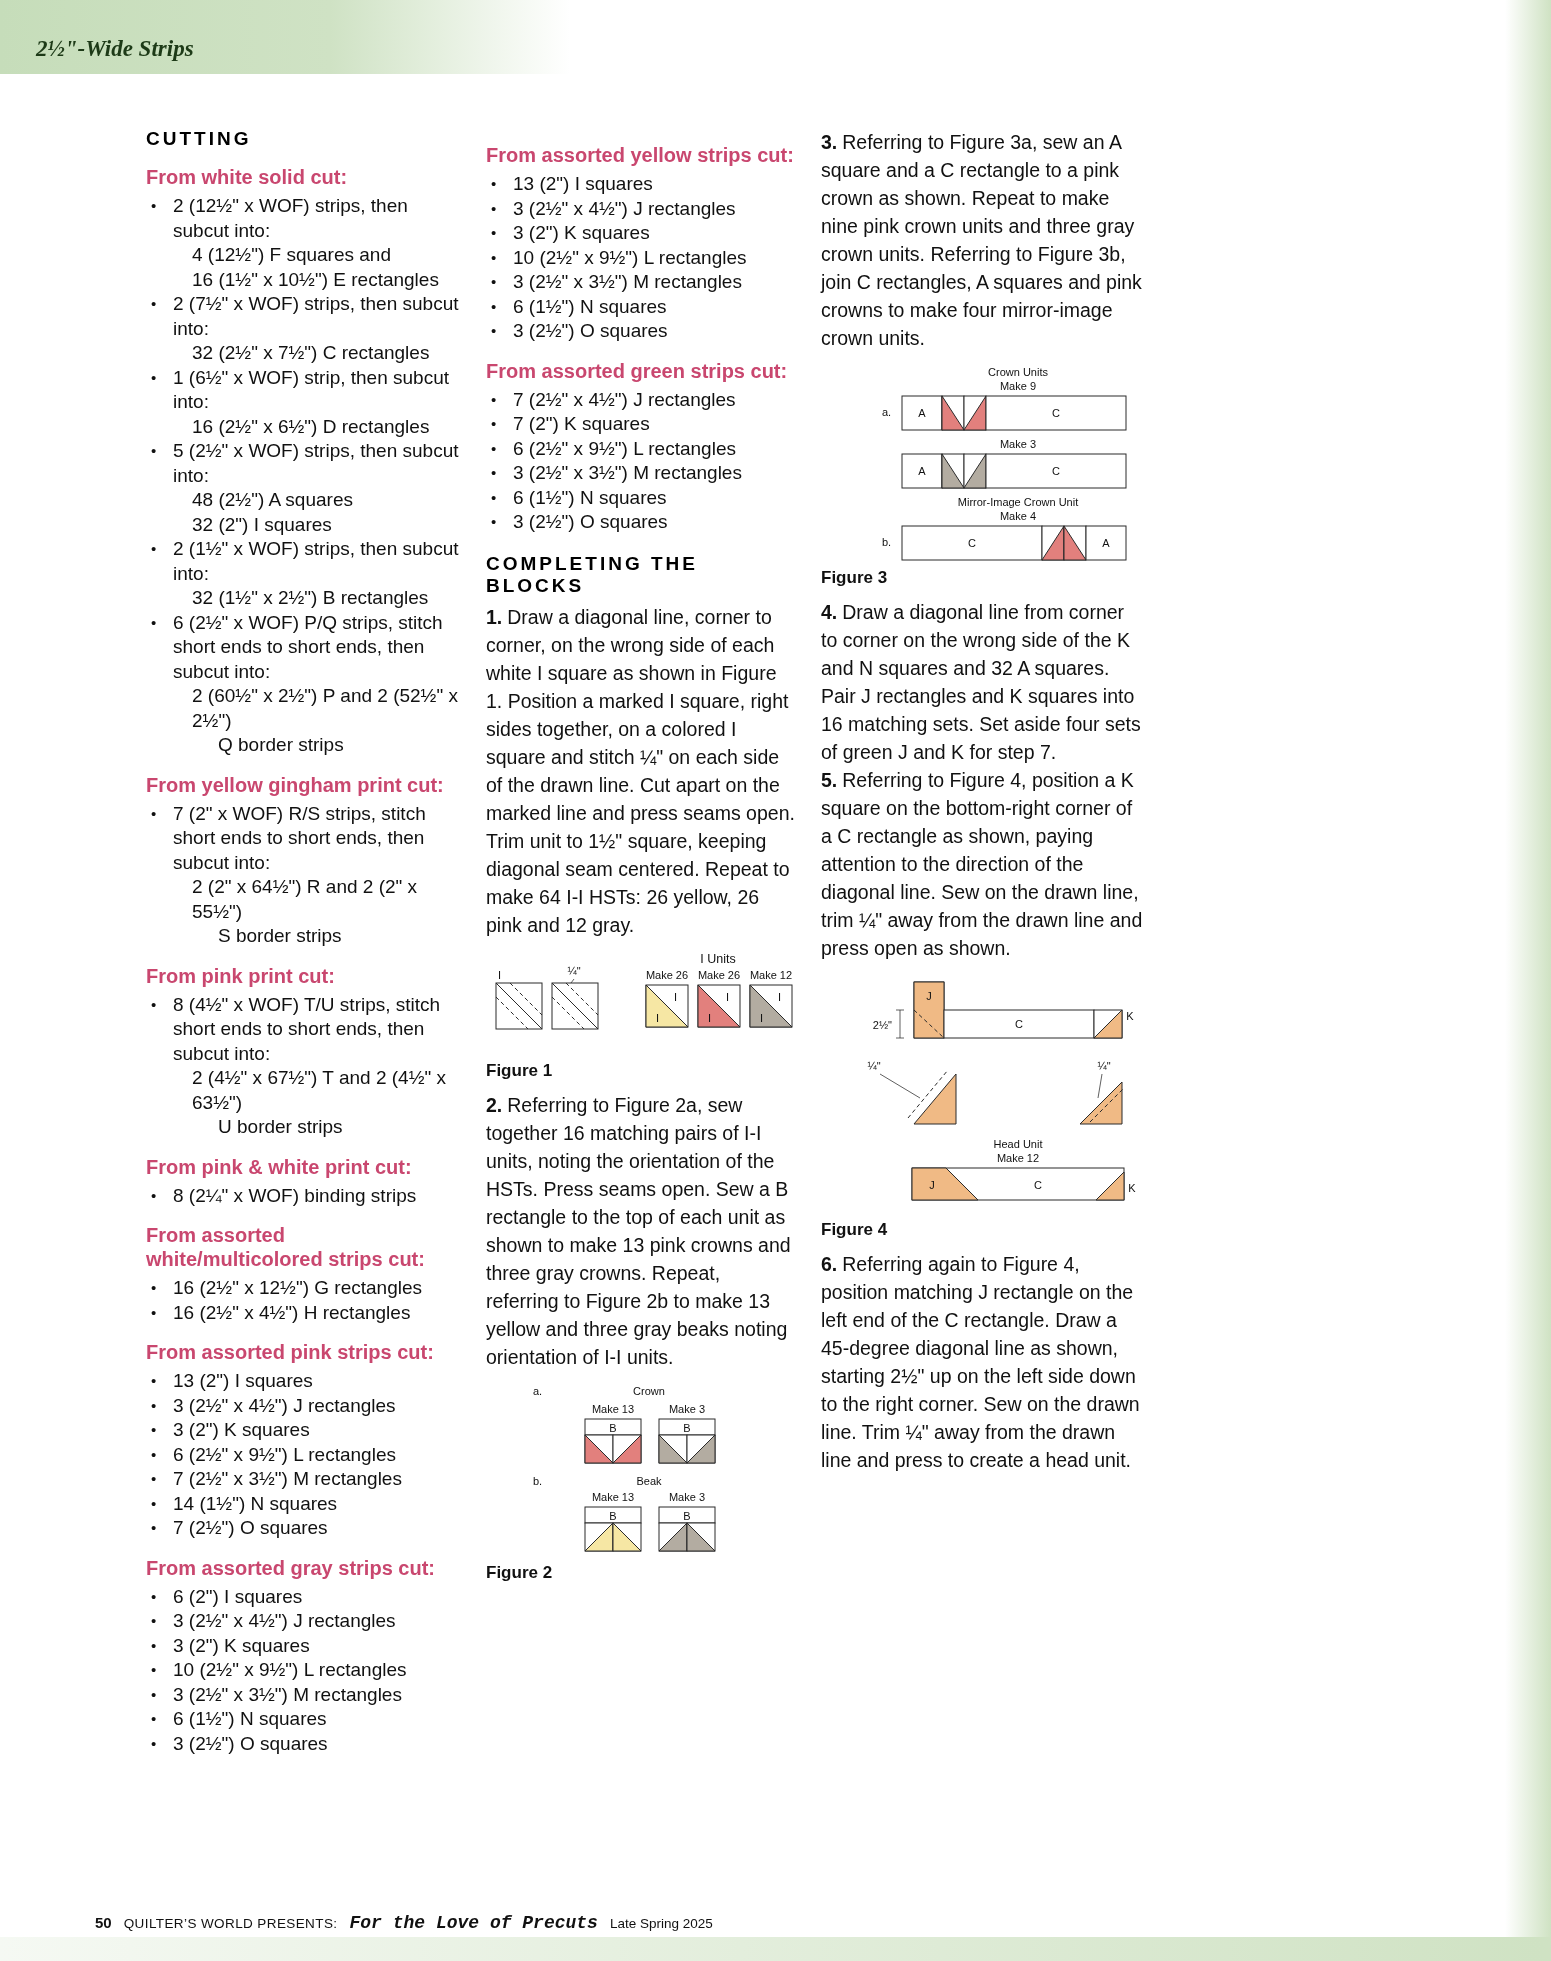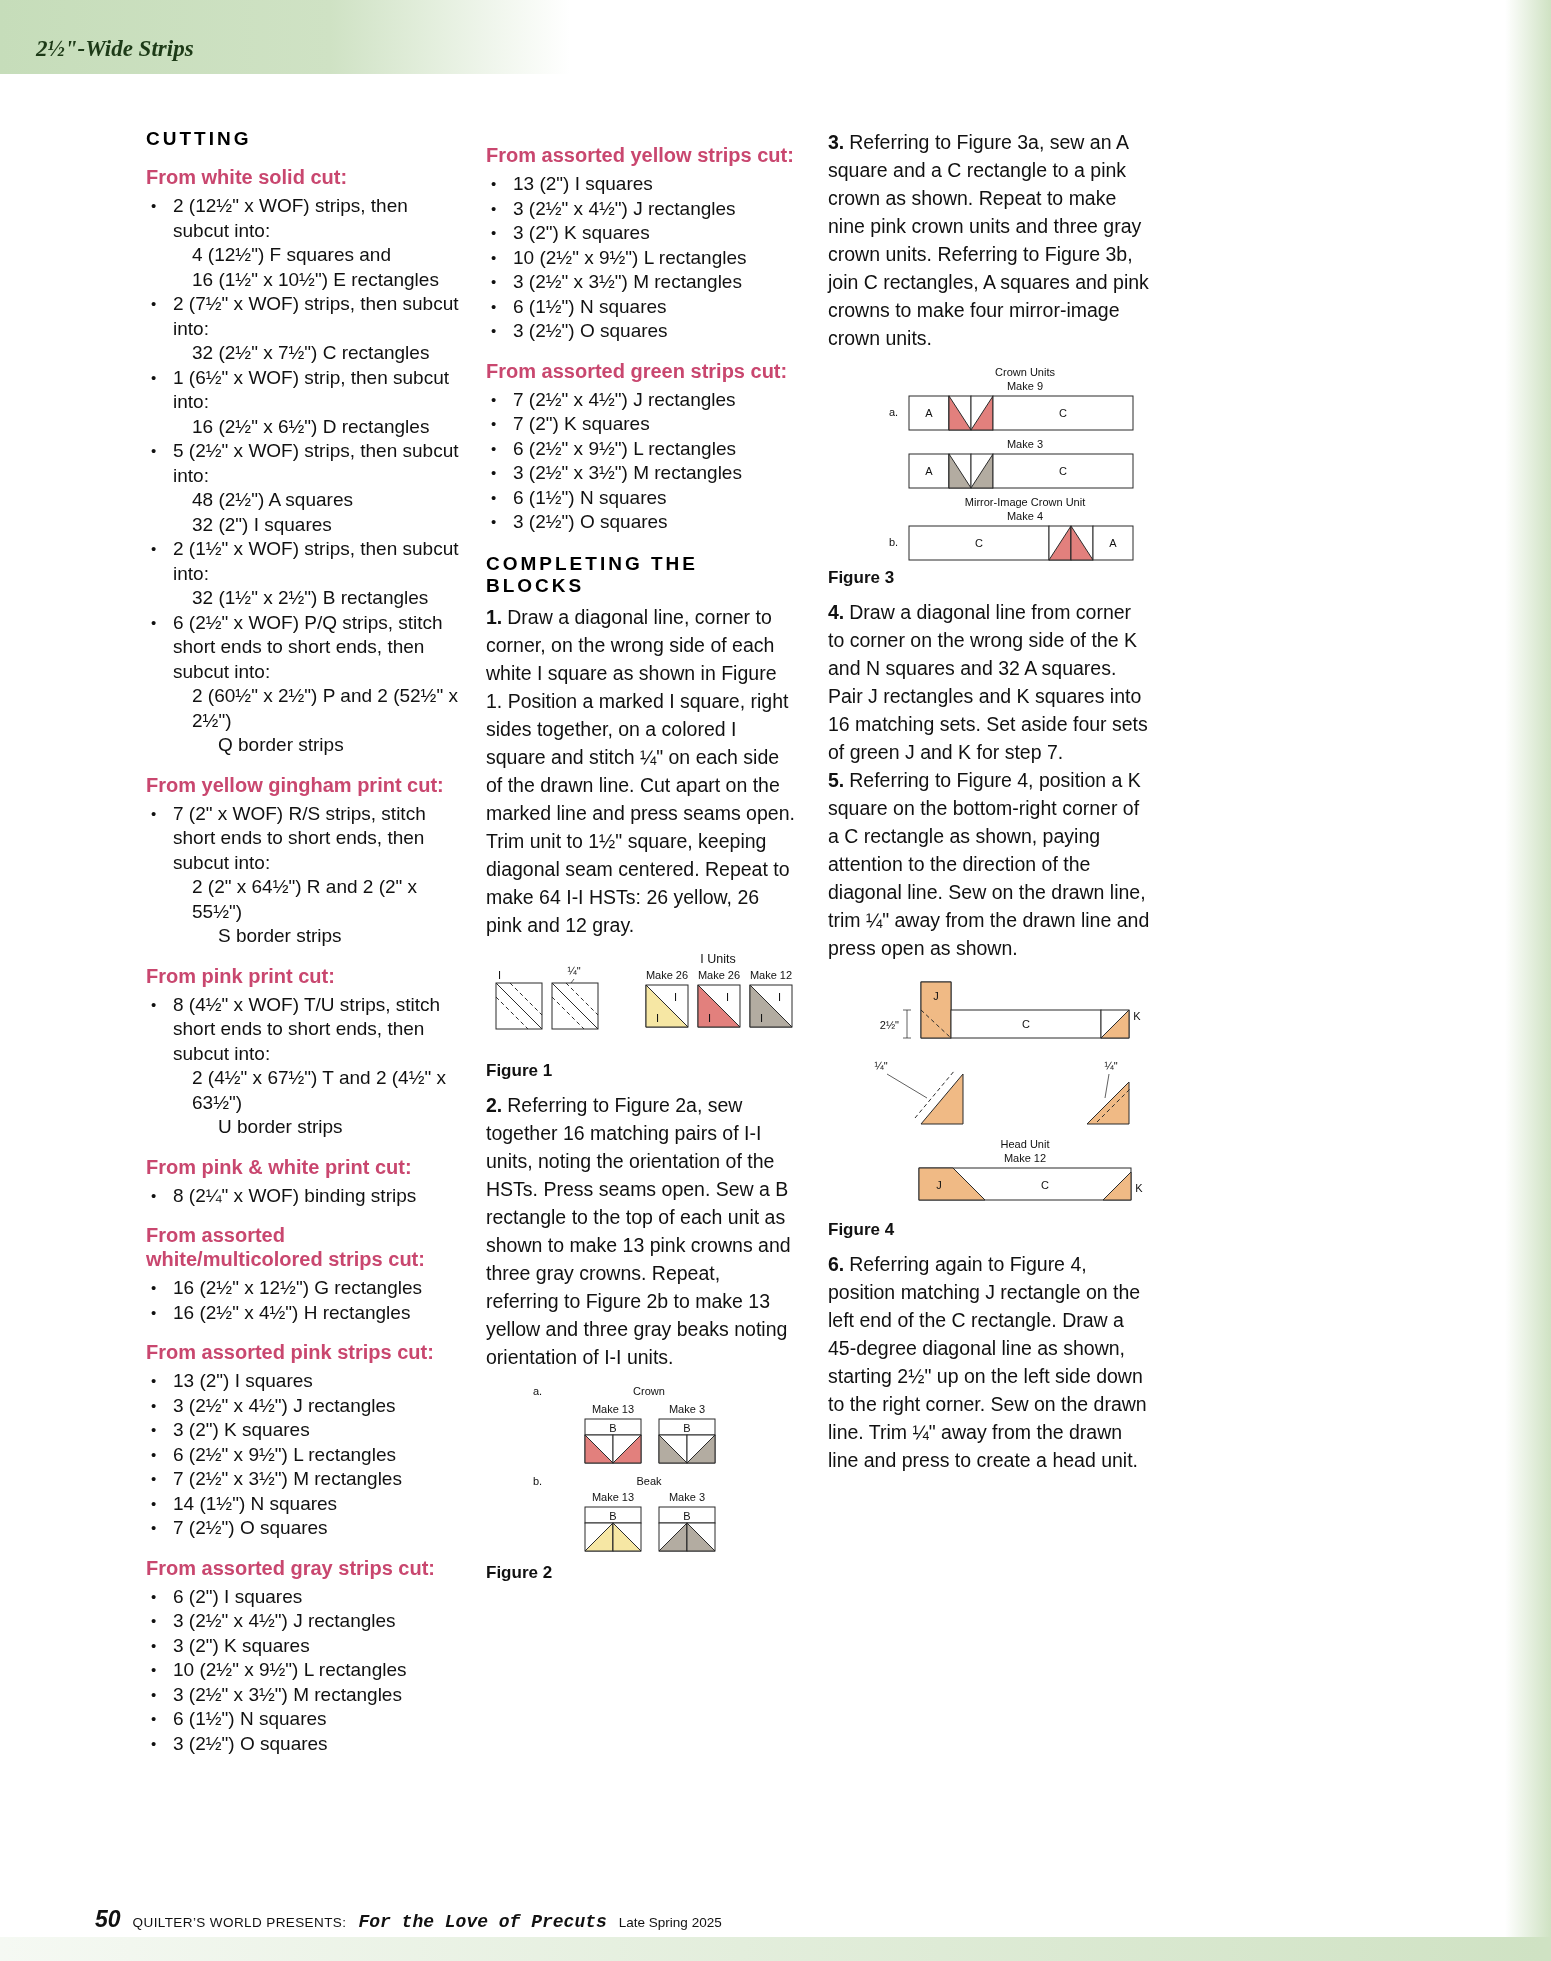--- a/index.html
+++ b/index.html
@@ -10,21 +10,21 @@
        background:linear-gradient(to right,#c6ddba 0%,#cfe2c4 55%,rgba(255,255,255,0) 95%);}
   .header-title{position:absolute;top:36px;left:36px;font-family:"Liberation Serif",serif;
        font-style:italic;font-weight:bold;font-size:23px;color:#1d3a17;}
   .edge-right{position:absolute;top:0;right:0;width:46px;height:100%;
        background:linear-gradient(to right,rgba(206,225,195,0),#cfe2c3);}
   .edge-bottom{position:absolute;bottom:0;left:0;width:100%;height:24px;
        background:linear-gradient(to right,rgba(206,225,195,.2),#cfe2c3);}
   .content{position:absolute;top:128px;left:146px;display:flex;}
   .col{flex:0 0 auto;}
   .col1{width:318px;margin-right:22px;}
-  .col2{width:312px;margin-right:30px;}
+  .col2{width:312px;margin-right:23px;}
   .col3{width:322px;}
   .col > :first-child{margin-top:0;}
   .cutting-title,.completing-title{color:#000000;font-size:19px;font-weight:bold;
        letter-spacing:3px;margin:18px 0 6px;}
   .sec-h{color:#c9476f;font-size:20px;font-weight:bold;margin:15px 0 5px;line-height:24px;}
   .cut-line{font-size:19px;line-height:24.5px;}
   .cut-line.b{display:flex;}
   .dot{flex:0 0 22px;padding-left:5px;font-size:15px;}
   .cut-line.b .txt{flex:1;}
   .cut-line.s{padding-left:46px;}
@@ -35,21 +35,21 @@
   .fig-caption{font-weight:bold;font-size:17px;text-align:left;margin:2px 0 10px;}
   svg text{font-family:"Liberation Sans",sans-serif;}
   .sq{fill:#ffffff;stroke:#2b2b2b;stroke-width:1;}
   .ln{stroke:#2b2b2b;stroke-width:1;}
   .dash{stroke:#2b2b2b;stroke-width:1;stroke-dasharray:4 3;fill:none;}
   .thin{stroke:#2b2b2b;stroke-width:.75;}
   .ft{font-size:12.5px;fill:#111;}
   .fts{font-size:11px;fill:#111;}
   .tri{stroke:#2b2b2b;stroke-width:1;}
   .footer{position:absolute;left:95px;bottom:28px;display:flex;align-items:baseline;gap:12px;}
-  .pageno{font-weight:bold;font-size:23px;font-style:italic;}
+  .pageno{font-weight:bold;font-size:15px;}
   .pub{font-size:13.5px;letter-spacing:.4px;}
   .book{font-family:Liberation Mono, monospace;font-style:italic;font-weight:bold;font-size:18px;}
   .issue{font-size:13.5px;}
 </style>
 </head>
 <body>
 
 <div class="page">
 
   <div class="header-band">

